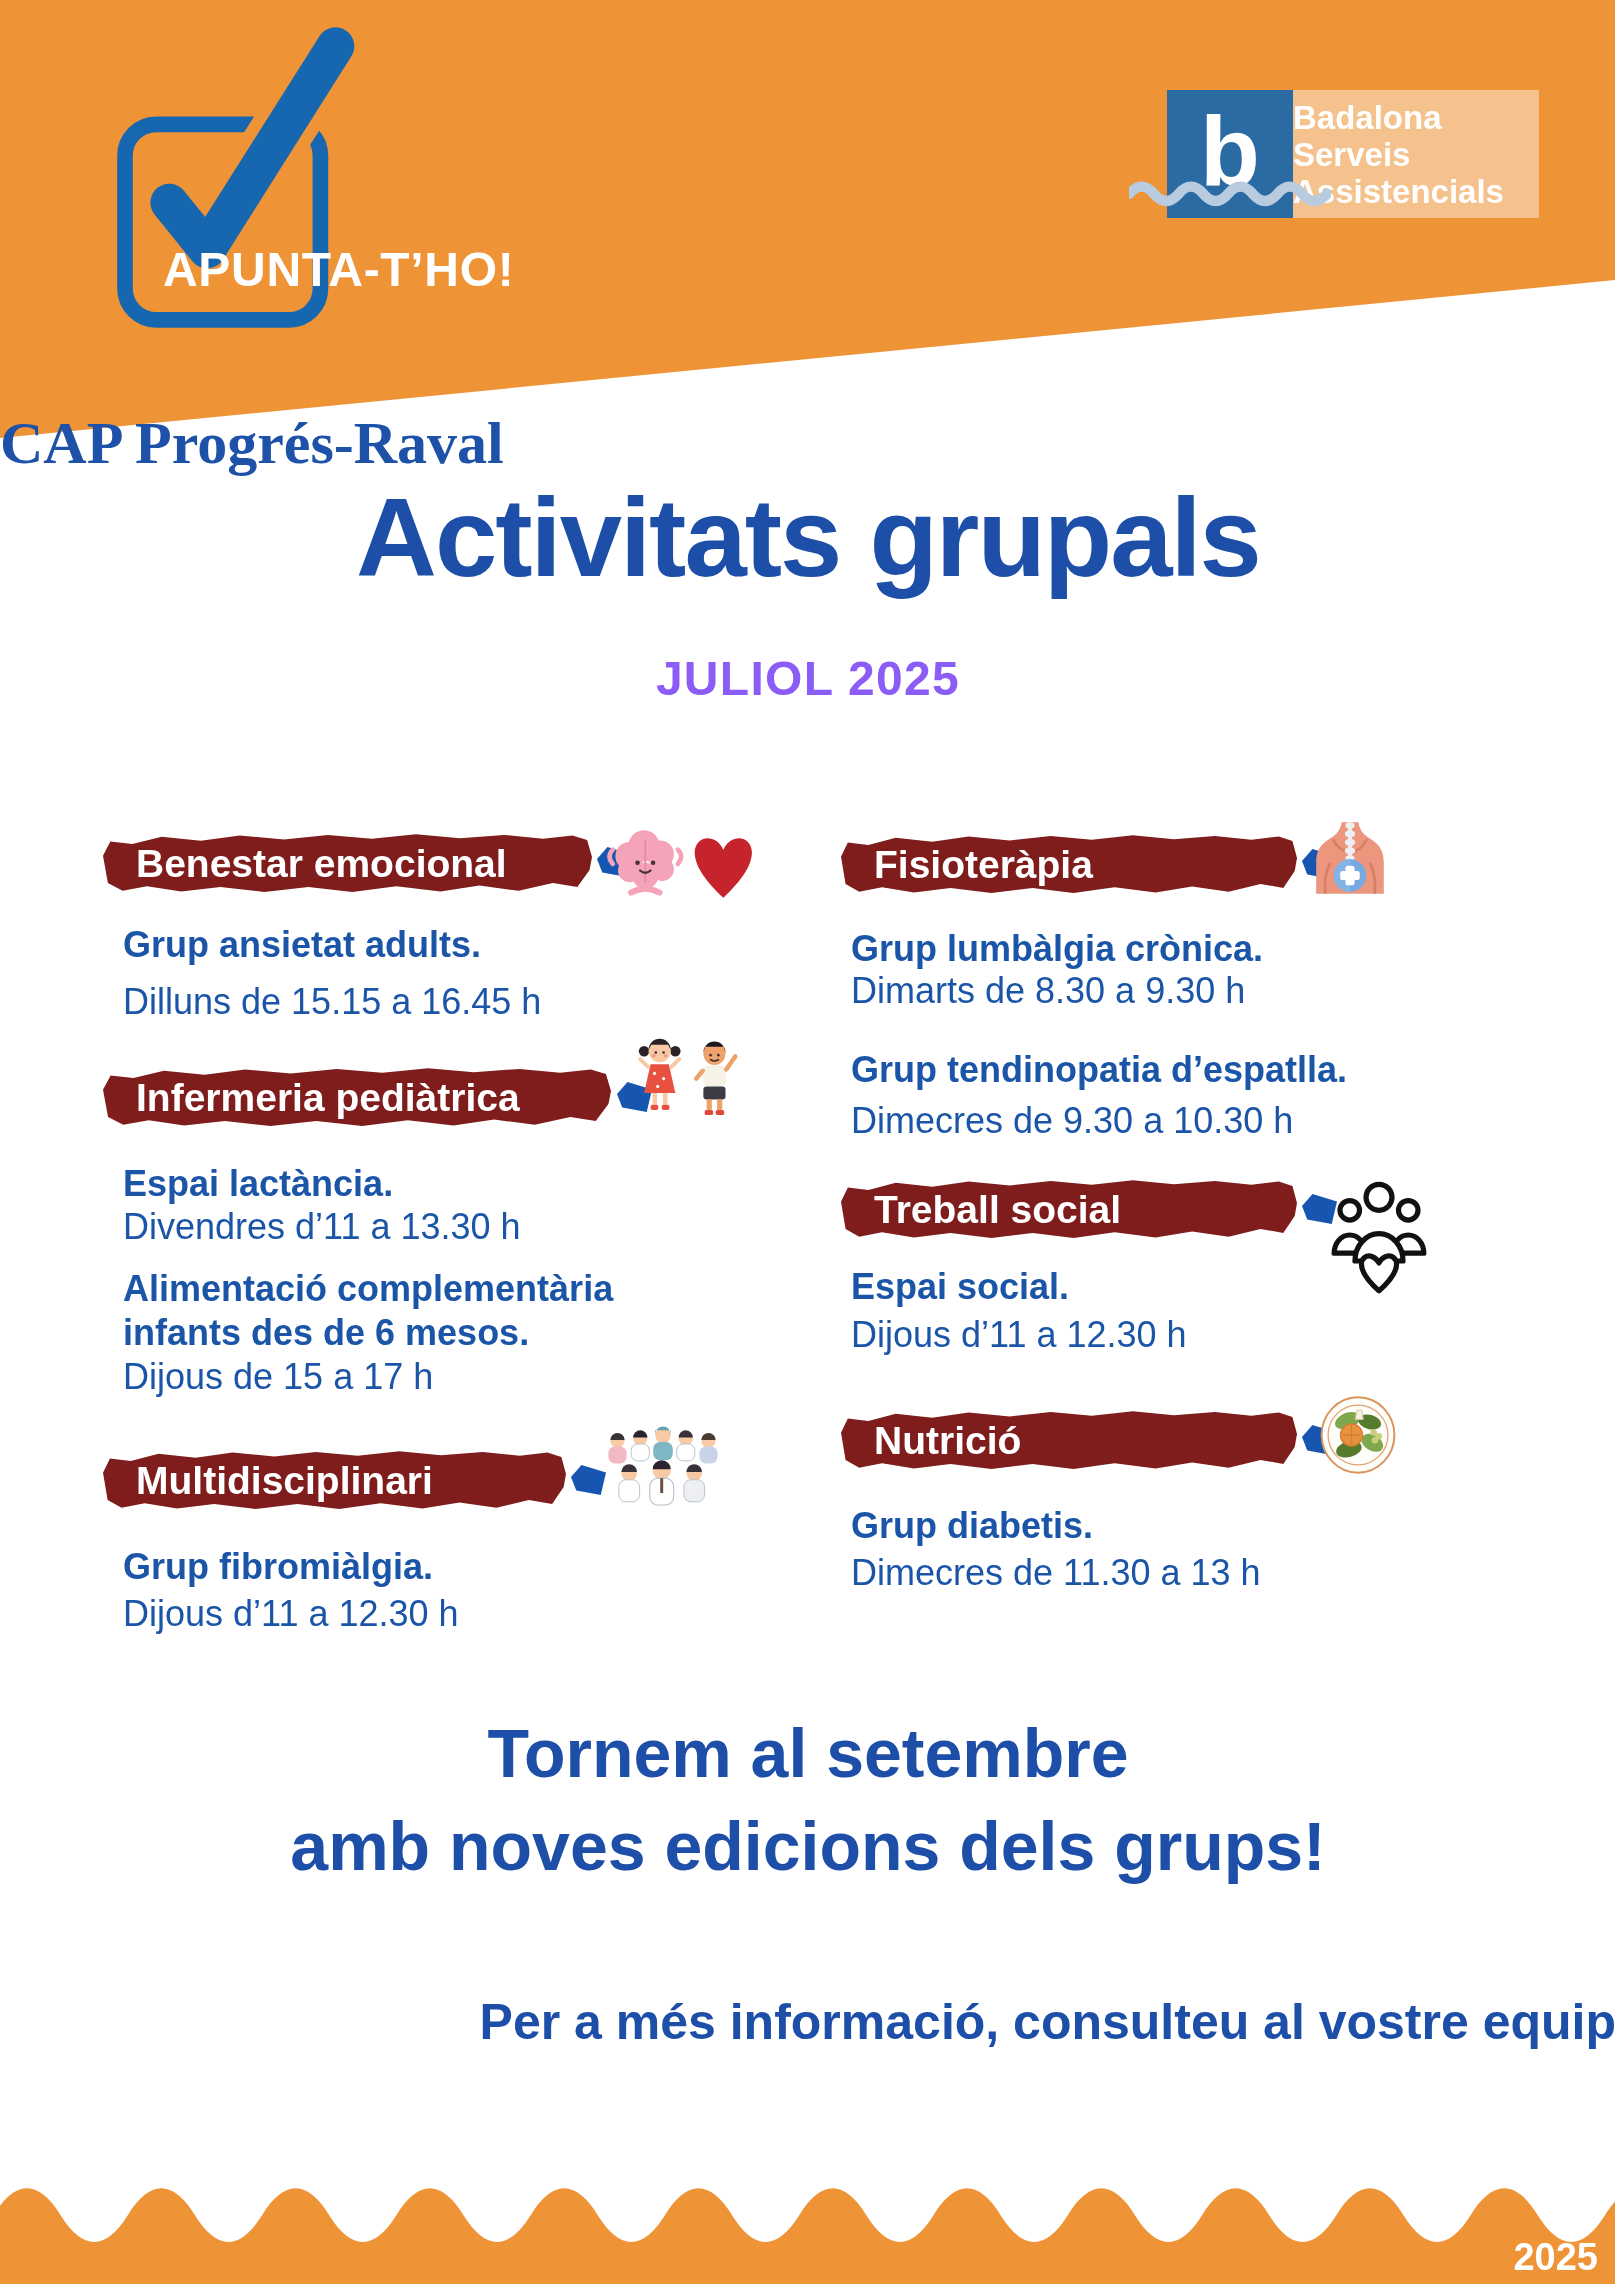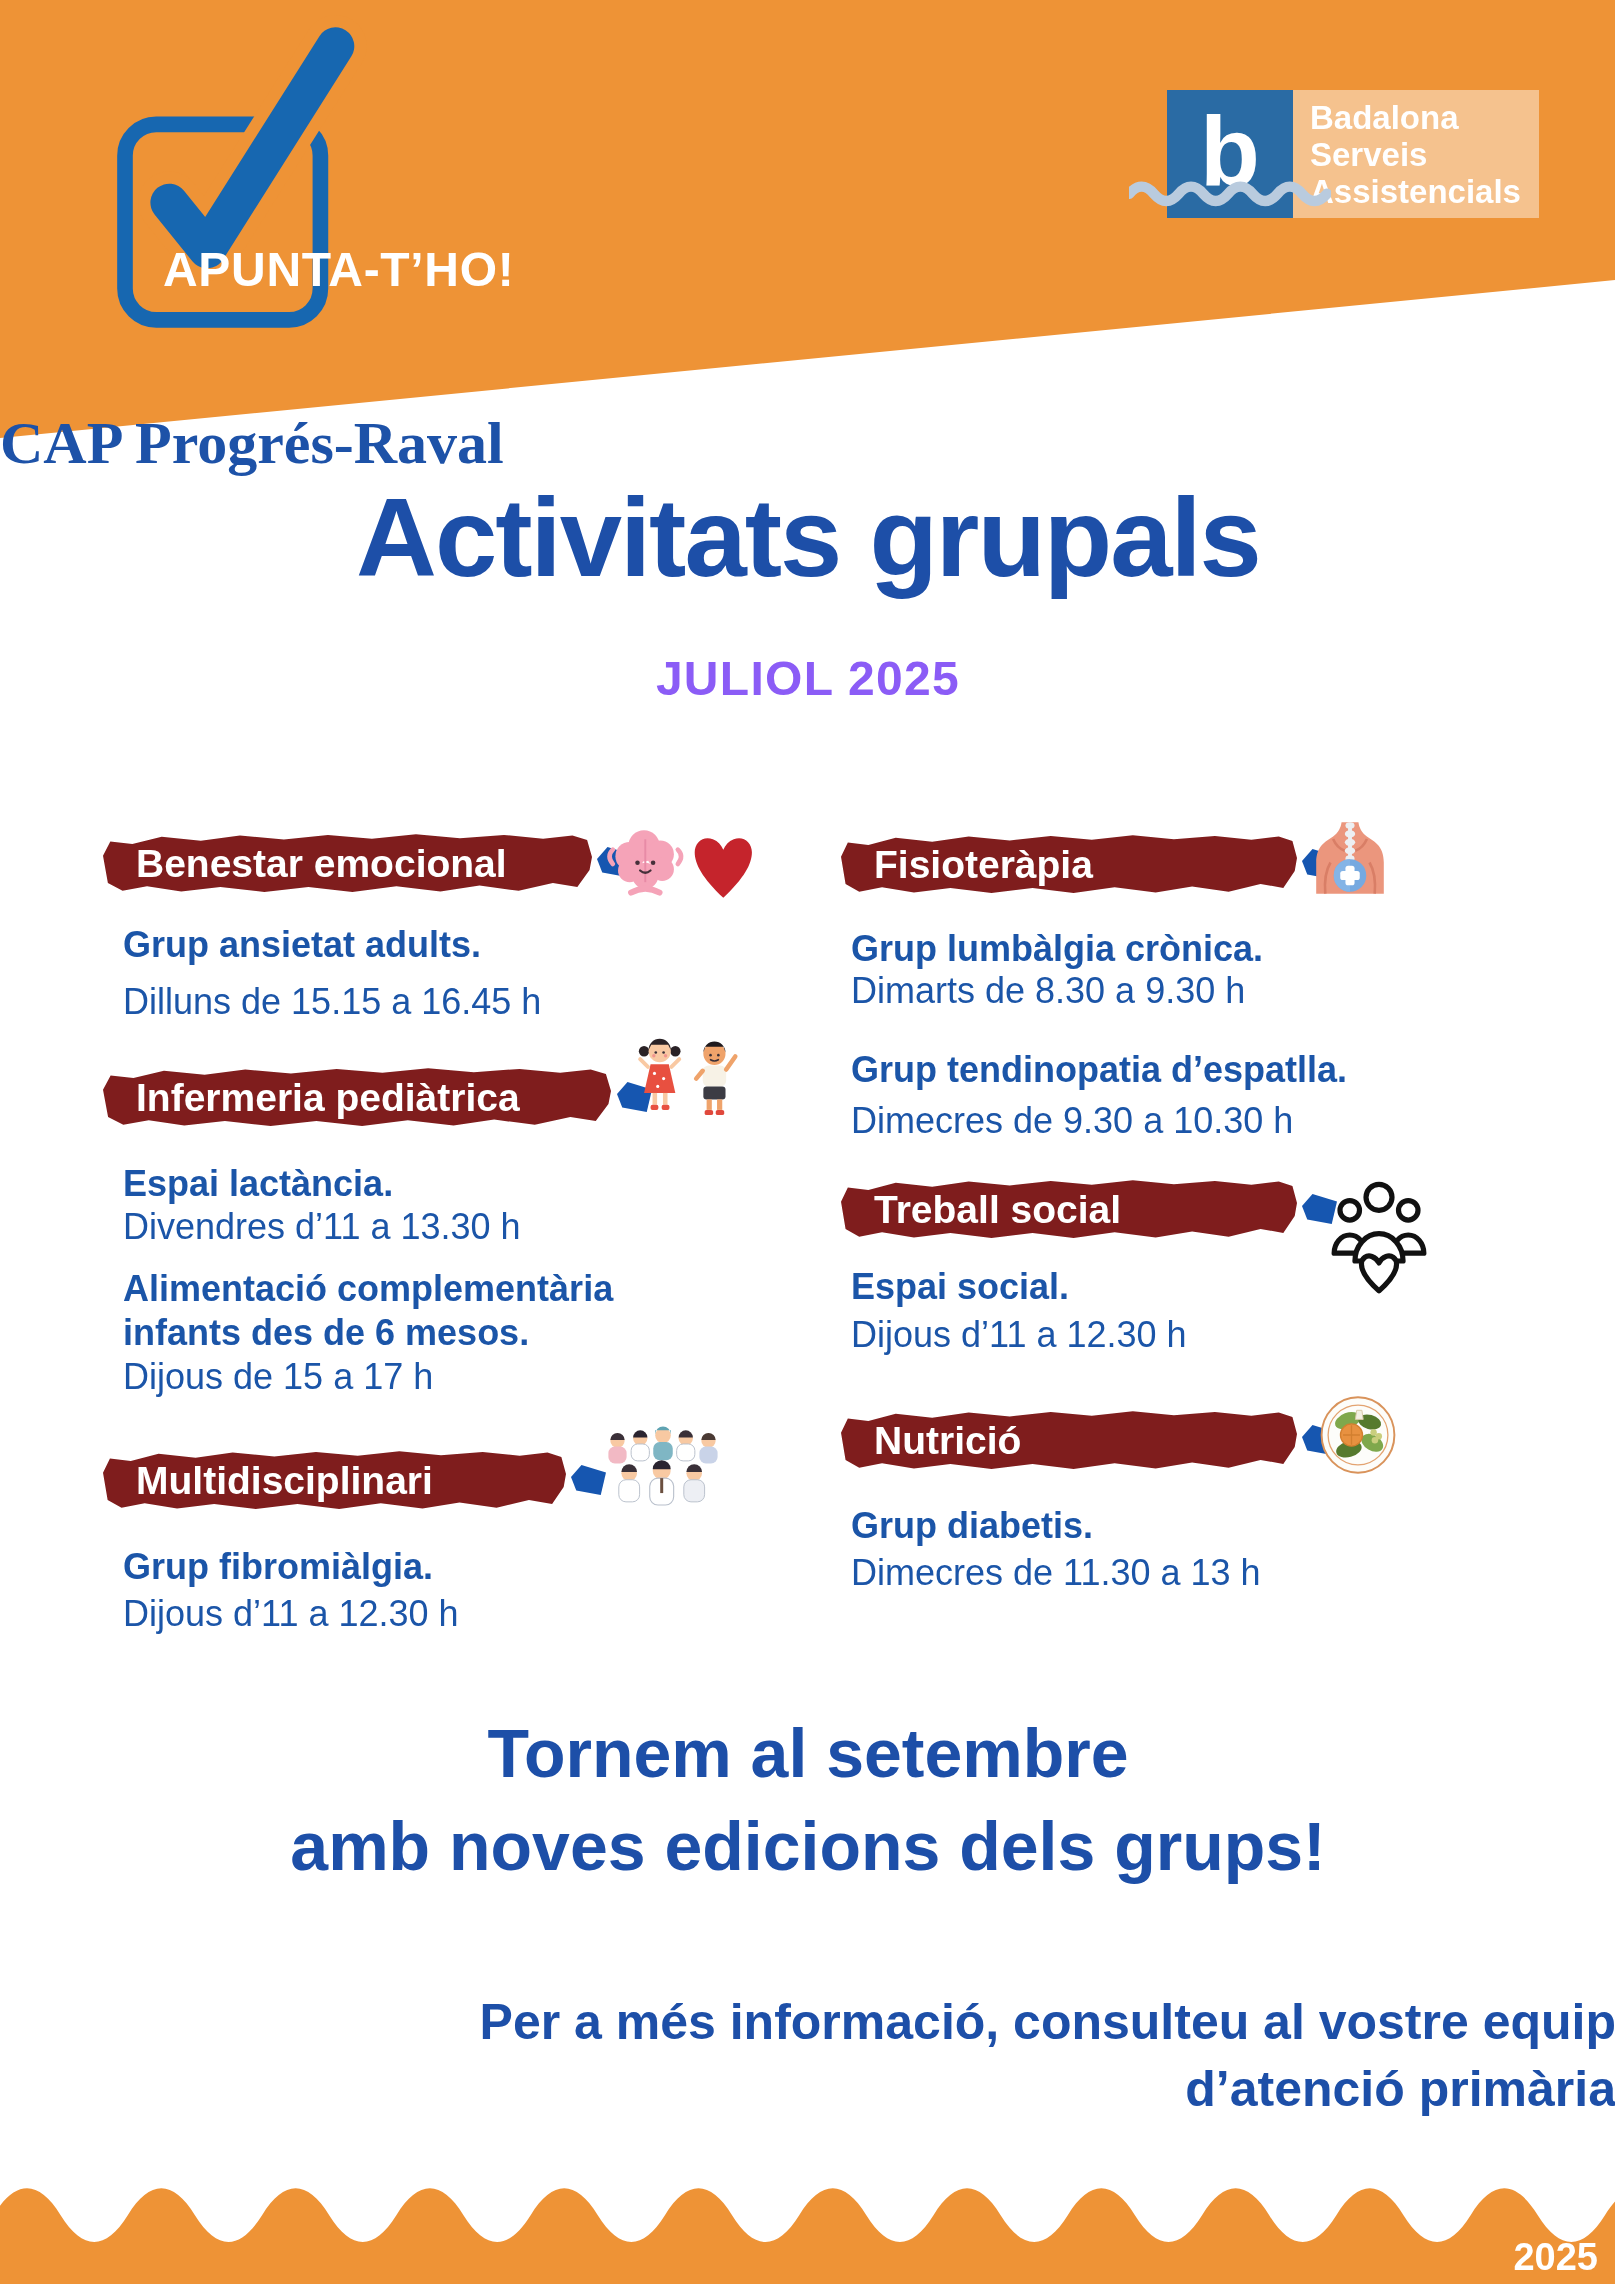--- a/index.html
+++ b/index.html
@@ -13,21 +13,21 @@
   .apunta svg{position:absolute;left:0;top:0;}
   .apunta-label{position:absolute;left:124px;top:235px;color:#ffffff;font-weight:700;
     font-size:48px;letter-spacing:0.7px;white-space:nowrap;}
   
   .bsa{position:absolute;left:1167px;top:90px;width:373px;height:128px;display:flex;}
   .bsa-square{position:relative;width:126px;height:128px;background:#2A6BA4;overflow:visible;}
   .bsa-b{position:absolute;left:0;top:-2.6px;width:100%;text-align:center;color:#fff;
     font-weight:700;font-size:98px;line-height:128px;}
   .bsa-wave{position:absolute;left:-38px;top:83px;}
   .bsa-panel{width:246px;height:128px;background:#F5C28E;display:flex;flex-direction:column;
-    justify-content:center;padding-left:17px;box-sizing:border-box;}
+    justify-content:center;box-sizing:border-box;}
   .bsa-line{color:#fff;font-weight:700;font-size:33px;line-height:37px;}
   
   .cap-title{position:absolute;left:0;top:409px;width:1616px;
     font-family:"Liberation Serif", serif;font-weight:700;font-size:60px;color:#1D52A8;}
   .main-title{position:absolute;left:0;top:473px;width:1616px;text-align:center;
     font-weight:700;font-size:112px;letter-spacing:-2px;color:#1D4FA8;}
   .subtitle{position:absolute;left:0;top:651px;width:1616px;text-align:center;
     font-weight:700;font-size:48px;letter-spacing:1.3px;color:#8b5cf6;}
   
   .banner{position:absolute;height:65px;background:#7f1d1d;color:#fff;font-weight:700;
@@ -281,21 +281,20 @@
       <circle cx="86" cy="68" r="5" fill="#C9CE7D"></circle>
     <path d="M58,22 h8 l2,14 h-12 Z" fill="#F3EFE2" stroke="#D9C9A8" stroke-width="1.5"></path>
   </svg>
 
   <div class="item-name" style="left:851px;top:1504px;">Grup diabetis.</div>
   <div class="item-time" style="left:851px;top:1551px;">Dimecres de 11.30 a 13 h</div>
 
   <div class="big-msg" style="top:1714px;">Tornem al setembre</div>
   <div class="big-msg" style="top:1807px;">amb noves edicions dels grups!</div>
   <div class="info-msg" style="top:1993px;">Per a més informació, consulteu al vostre equip</div>
-  <div class="info-msg" style="top:2060px;">d’atenció primària</div>
 
   <svg class="footer-wave" viewBox="0 0 2479 174" preserveAspectRatio="none">
     <path fill="#EE9336" d="M-10,68
       c34,-55 69,-55 103,0 c34,55 69,55 103,0 c34,-55 69,-55 103,0 c34,55 69,55 103,0
       c34,-55 69,-55 103,0 c34,55 69,55 103,0 c34,-55 69,-55 103,0 c34,55 69,55 103,0
       c34,-55 69,-55 103,0 c34,55 69,55 103,0 c34,-55 69,-55 103,0 c34,55 69,55 103,0
       c34,-55 69,-55 103,0 c34,55 69,55 103,0 c34,-55 69,-55 103,0 c34,55 69,55 103,0
       c34,-55 69,-55 103,0 c34,55 69,55 103,0 c34,-55 69,-55 103,0 c34,55 69,55 103,0
       c34,-55 69,-55 103,0 c34,55 69,55 103,0 c34,-55 69,-55 103,0 c34,55 69,55 103,0
       c34,-55 69,-55 103,0 c34,55 69,55 103,0

